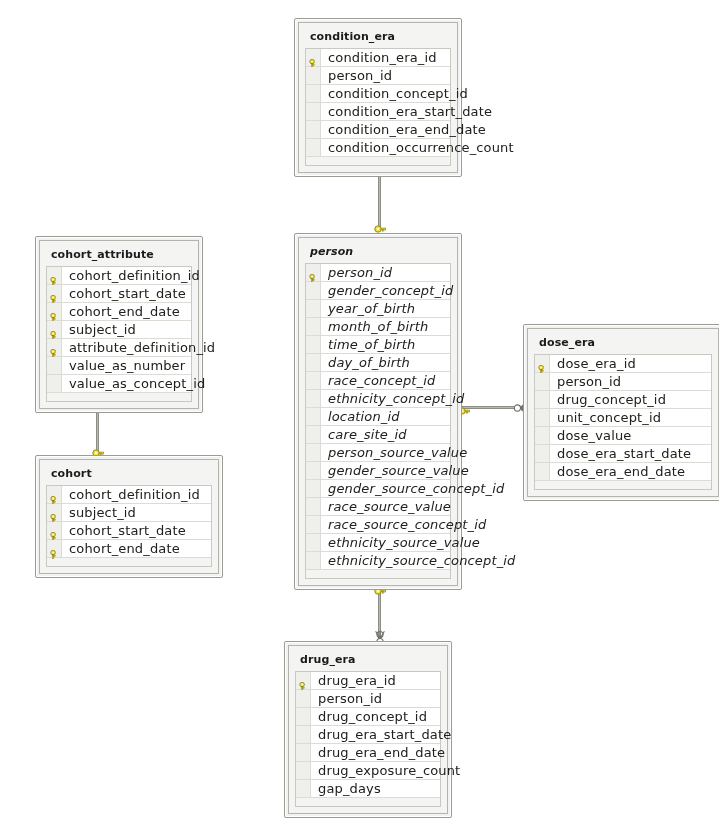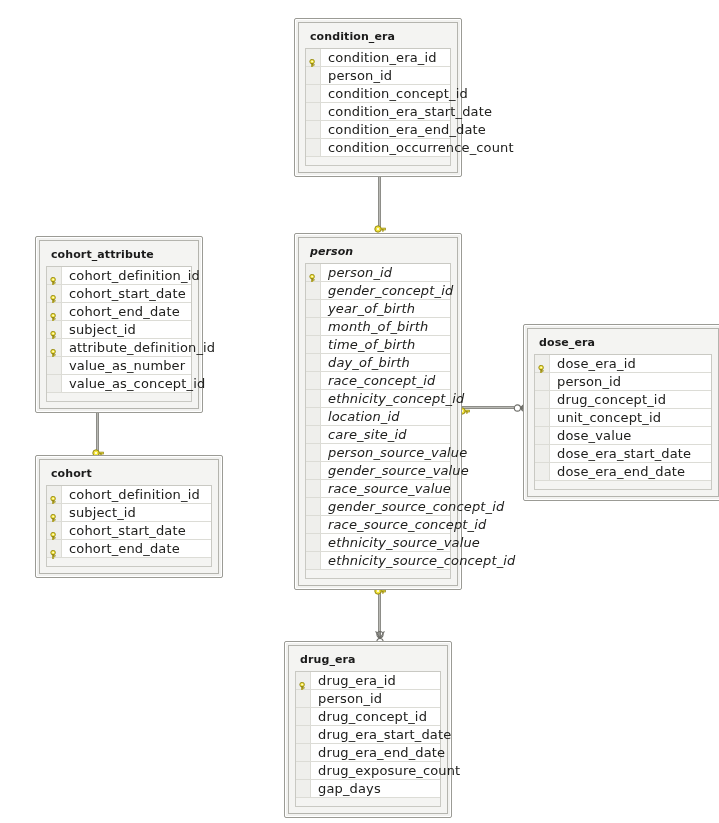--- a/index.html
+++ b/index.html
@@ -282,25 +282,25 @@
           <div class="field-row">
             <div class="field-gutter"></div>
             <div class="field-label">person_source_value</div>
           </div>
           <div class="field-row">
             <div class="field-gutter"></div>
             <div class="field-label">gender_source_value</div>
           </div>
           <div class="field-row">
             <div class="field-gutter"></div>
+            <div class="field-label">gender_source_concept_id</div>
+          </div>
+          <div class="field-row">
+            <div class="field-gutter"></div>
             <div class="field-label">race_source_value</div>
-          </div>
-          <div class="field-row">
-            <div class="field-gutter"></div>
-            <div class="field-label">gender_source_concept_id</div>
           </div>
           <div class="field-row">
             <div class="field-gutter"></div>
             <div class="field-label">race_source_concept_id</div>
           </div>
           <div class="field-row">
             <div class="field-gutter"></div>
             <div class="field-label">ethnicity_source_value</div>
           </div>
           <div class="field-row">

